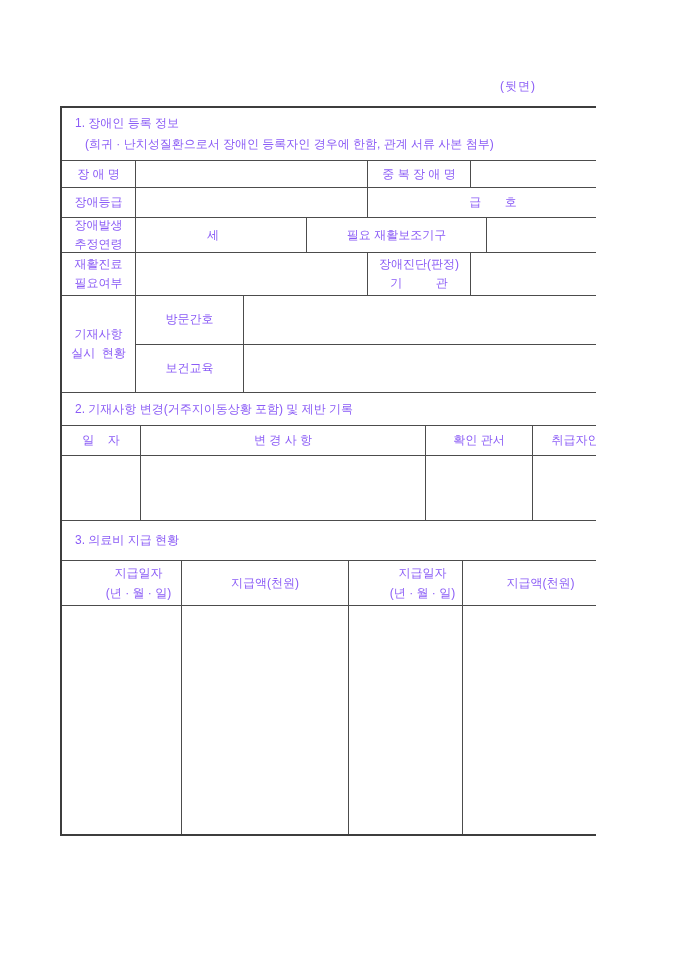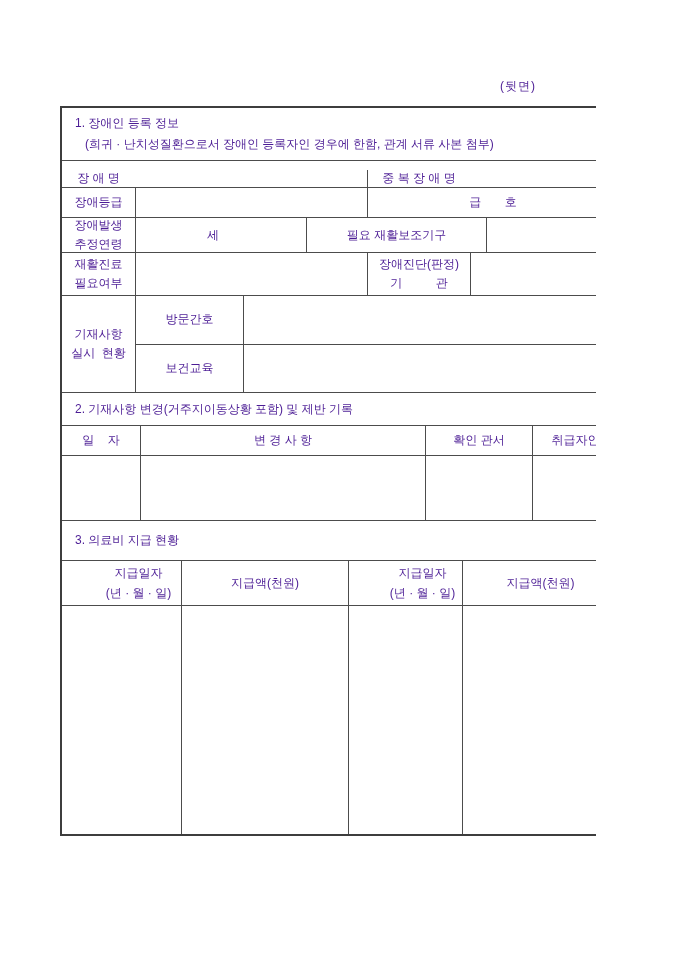--- a/index.html
+++ b/index.html
@@ -1,21 +1,21 @@
 <!DOCTYPE html>
 <html><head>
 <meta charset="utf-8">
 <style>
   html,body { margin:0; padding:0; background:#fff; }
   .page {
     position:relative;
     width:596px; height:962px;
     background:#ffffff;
     font-family:"Liberation Sans","DejaVu Sans",sans-serif;
-    color:#4c1d95;
+    color:#8b5cf6;
     overflow:hidden;
   }
   .corner-note {
     position:absolute; top:78px; right:60px;
     font-size:12px; letter-spacing:1px; white-space:pre;
   }
   .form-table {
     position:absolute; left:60px; top:106px;
     width:560px; height:730px;
     border:2px solid #3d3d3d;
@@ -32,21 +32,21 @@
   }
   .cell:first-child { border-left:none; }
   .grow { flex:1 1 auto; }
   .two-line { flex-direction:column; line-height:19px; }
   .title-cell {
     flex:1 1 auto; display:flex; flex-direction:column; justify-content:center;
     padding-left:13px; white-space:pre; line-height:21px; box-sizing:border-box;
   }
   .indent { padding-left:10px; }
   
-  .h52 { height:52px; } .h27 { height:27px;align-items:flex-end; } .h30 { height:30px; }
+  .h52 { height:52px; } .h27 { height:27px; } .h30 { height:30px; }
   .h35 { height:35px; } .h43 { height:43px; } .h97 { height:97px; }
   .h33 { height:33px; } .h65 { height:65px; } .h40 { height:40px; }
   .h45 { height:45px; } .hfill { flex:1 1 auto; }
   
   .w73 { width:73px; flex:none; } .w232 { width:232px; flex:none; }
   .w103 { width:103px; flex:none; } .w155 { width:155px; flex:none; }
   .w180 { width:180px; flex:none;margin-left:16px; } .w107 { width:107px; flex:none; }
   
   .w78 { width:78px; flex:none; } .w285 { width:285px; flex:none; }
   .w107b { width:107px; flex:none; }

